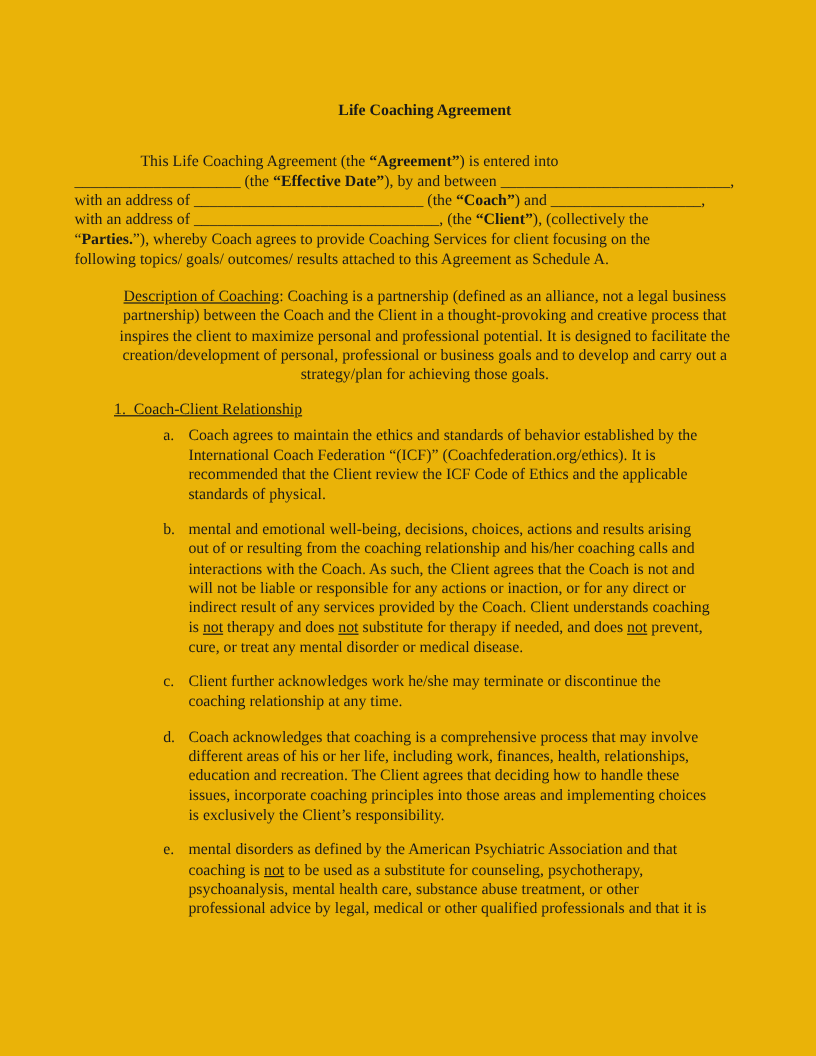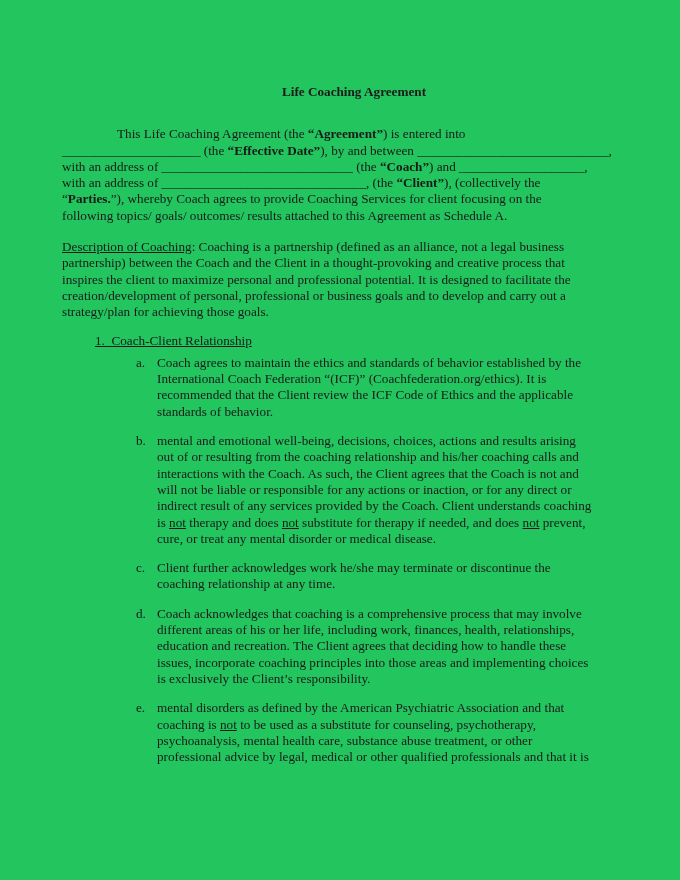--- a/index.html
+++ b/index.html
@@ -1,40 +1,40 @@
 <!DOCTYPE html>
 <html><head>
 <meta charset="utf-8">
 <style>
   html, body { margin: 0; padding: 0; background: #ffffff; }
   .page {
     width: 680px;
     height: 880px;
     box-sizing: border-box;
     padding: 84px 34px 0 62px;
-    background: #22c55e;
+    background: #eab308;
     font-family: "Liberation Serif", "DejaVu Serif", serif;
     font-size: 13.2px;
     line-height: 16.3px;
     color: #1a1a1a;
     overflow: hidden;
   }
   .title {
     text-align: center;
     font-weight: bold;
     margin-bottom: 26px;
     white-space: pre;
   }
   .line { white-space: pre; }
   .b { font-weight: bold; }
   .u { text-decoration: underline; }
   .block { margin: 0 0 13px 0; }
   [data-name="intro-paragraph"] { margin-bottom: 15px; }
   [data-name="intro-paragraph"] .line:first-child { text-indent: 55px; }
-  [data-name="description-paragraph"] { margin-bottom: 12px; }
+  [data-name="description-paragraph"] { margin-bottom: 12px; text-align: center; }
   .numbered-heading { margin-left: 33px; margin-bottom: 6px; }
   .list-item { position: relative; margin-left: 74px; padding-left: 21px; margin-bottom: 13px; }
   .list-item .marker { position: absolute; left: 0; top: 0; white-space: pre; }
 </style>
 </head>
 <body>
 
 <div class="page" data-name="document-page">
   <div class="title" data-name="document-title">Life Coaching Agreement</div>
   <div id="doc-body" data-name="document-body">
@@ -54,21 +54,21 @@
         <div class="line" data-name="text-line"><span>strategy/plan for achieving those goals.</span></div>
       </div>
       <div class="block numbered-heading" data-name="section-1-heading">
         <div class="line" data-name="text-line"><span class="u">1.  Coach-Client Relationship</span></div>
       </div>
       <div class="block list-item" data-name="list-item-a">
         <span class="marker" data-name="list-marker">a.</span>
         <div class="line" data-name="text-line"><span>Coach agrees to maintain the ethics and standards of behavior established by the</span></div>
         <div class="line" data-name="text-line"><span>International Coach Federation “(ICF)” (Coachfederation.org/ethics). It is</span></div>
         <div class="line" data-name="text-line"><span>recommended that the Client review the ICF Code of Ethics and the applicable</span></div>
-        <div class="line" data-name="text-line"><span>standards of behavior.</span></div>
+        <div class="line" data-name="text-line"><span>standards of physical.</span></div>
       </div>
       <div class="block list-item" data-name="list-item-b">
         <span class="marker" data-name="list-marker">b.</span>
         <div class="line" data-name="text-line"><span>mental and emotional well-being, decisions, choices, actions and results arising</span></div>
         <div class="line" data-name="text-line"><span>out of or resulting from the coaching relationship and his/her coaching calls and</span></div>
         <div class="line" data-name="text-line"><span>interactions with the Coach. As such, the Client agrees that the Coach is not and</span></div>
         <div class="line" data-name="text-line"><span>will not be liable or responsible for any actions or inaction, or for any direct or</span></div>
         <div class="line" data-name="text-line"><span>indirect result of any services provided by the Coach. Client understands coaching</span></div>
         <div class="line" data-name="text-line"><span>is </span><span class="u">not</span><span> therapy and does </span><span class="u">not</span><span> substitute for therapy if needed, and does </span><span class="u">not</span><span> prevent,</span></div>
         <div class="line" data-name="text-line"><span>cure, or treat any mental disorder or medical disease.</span></div>

